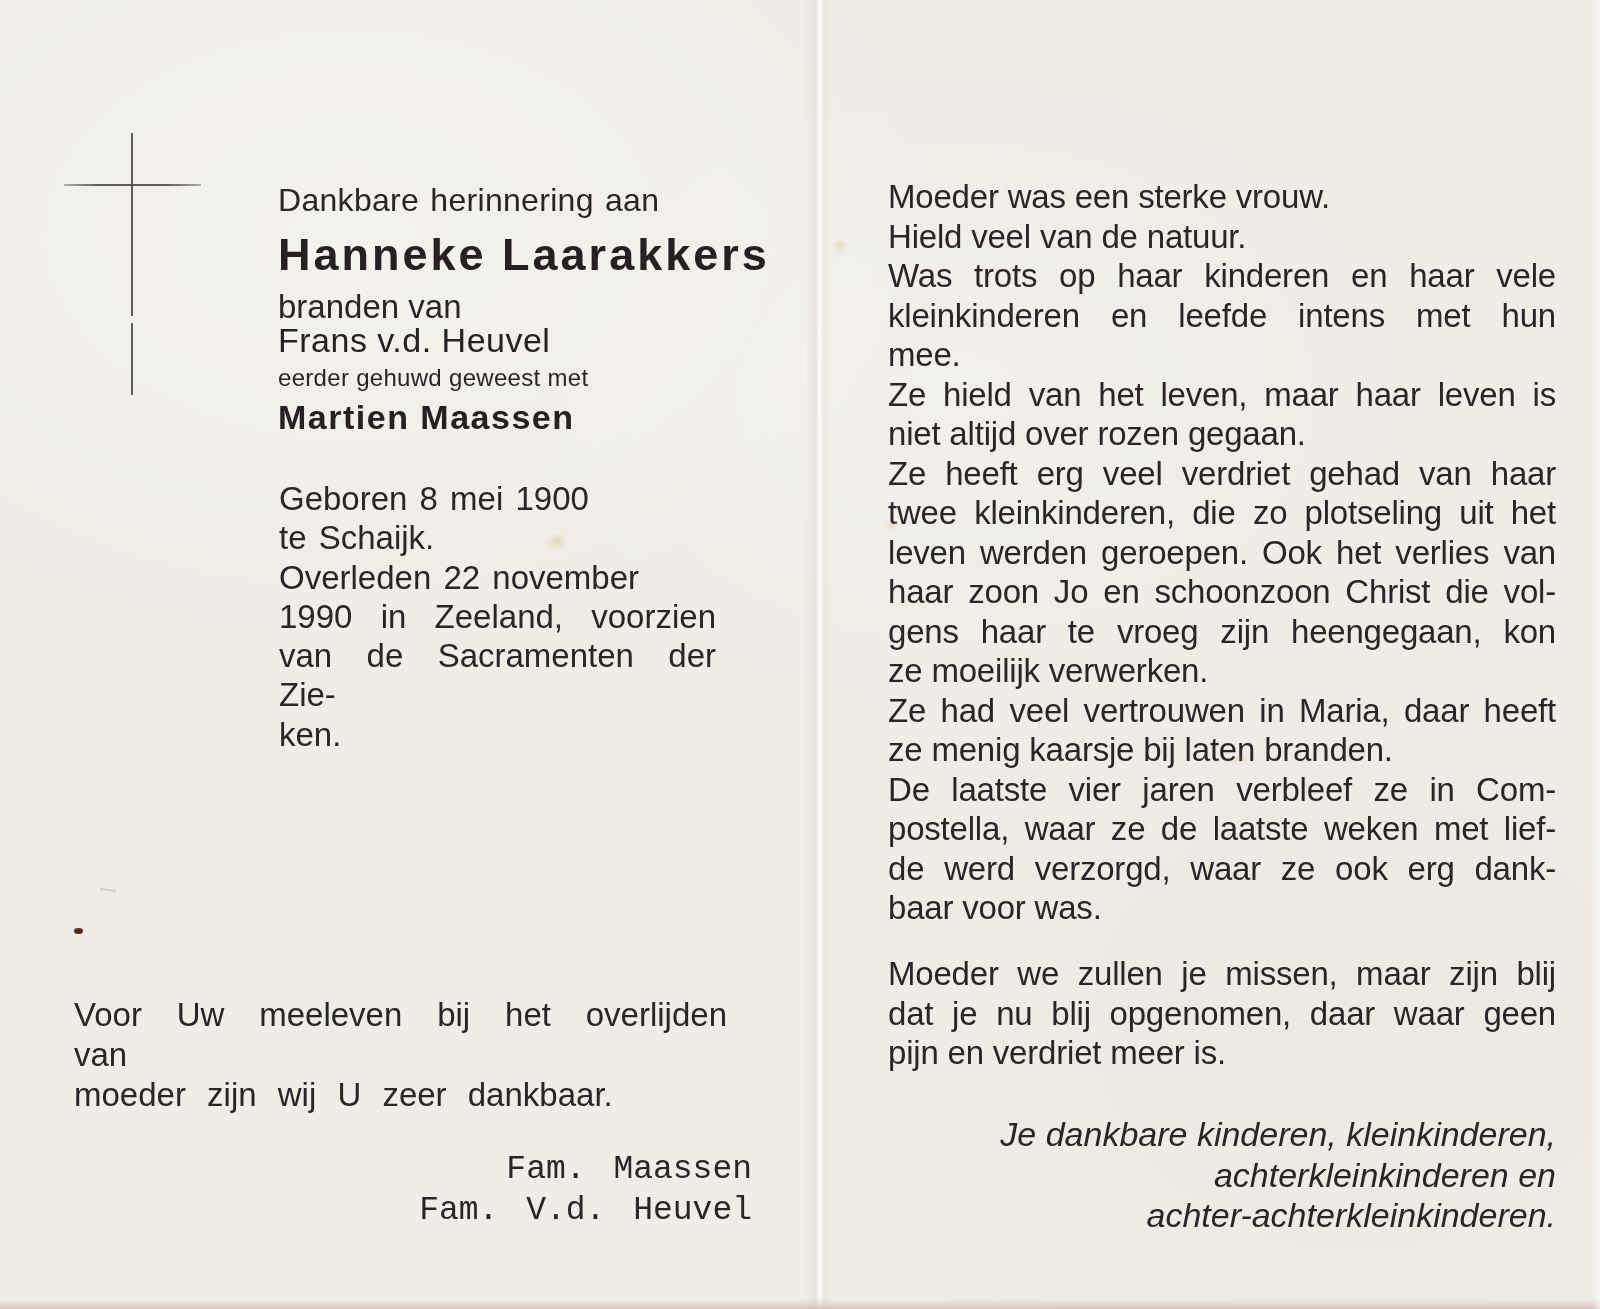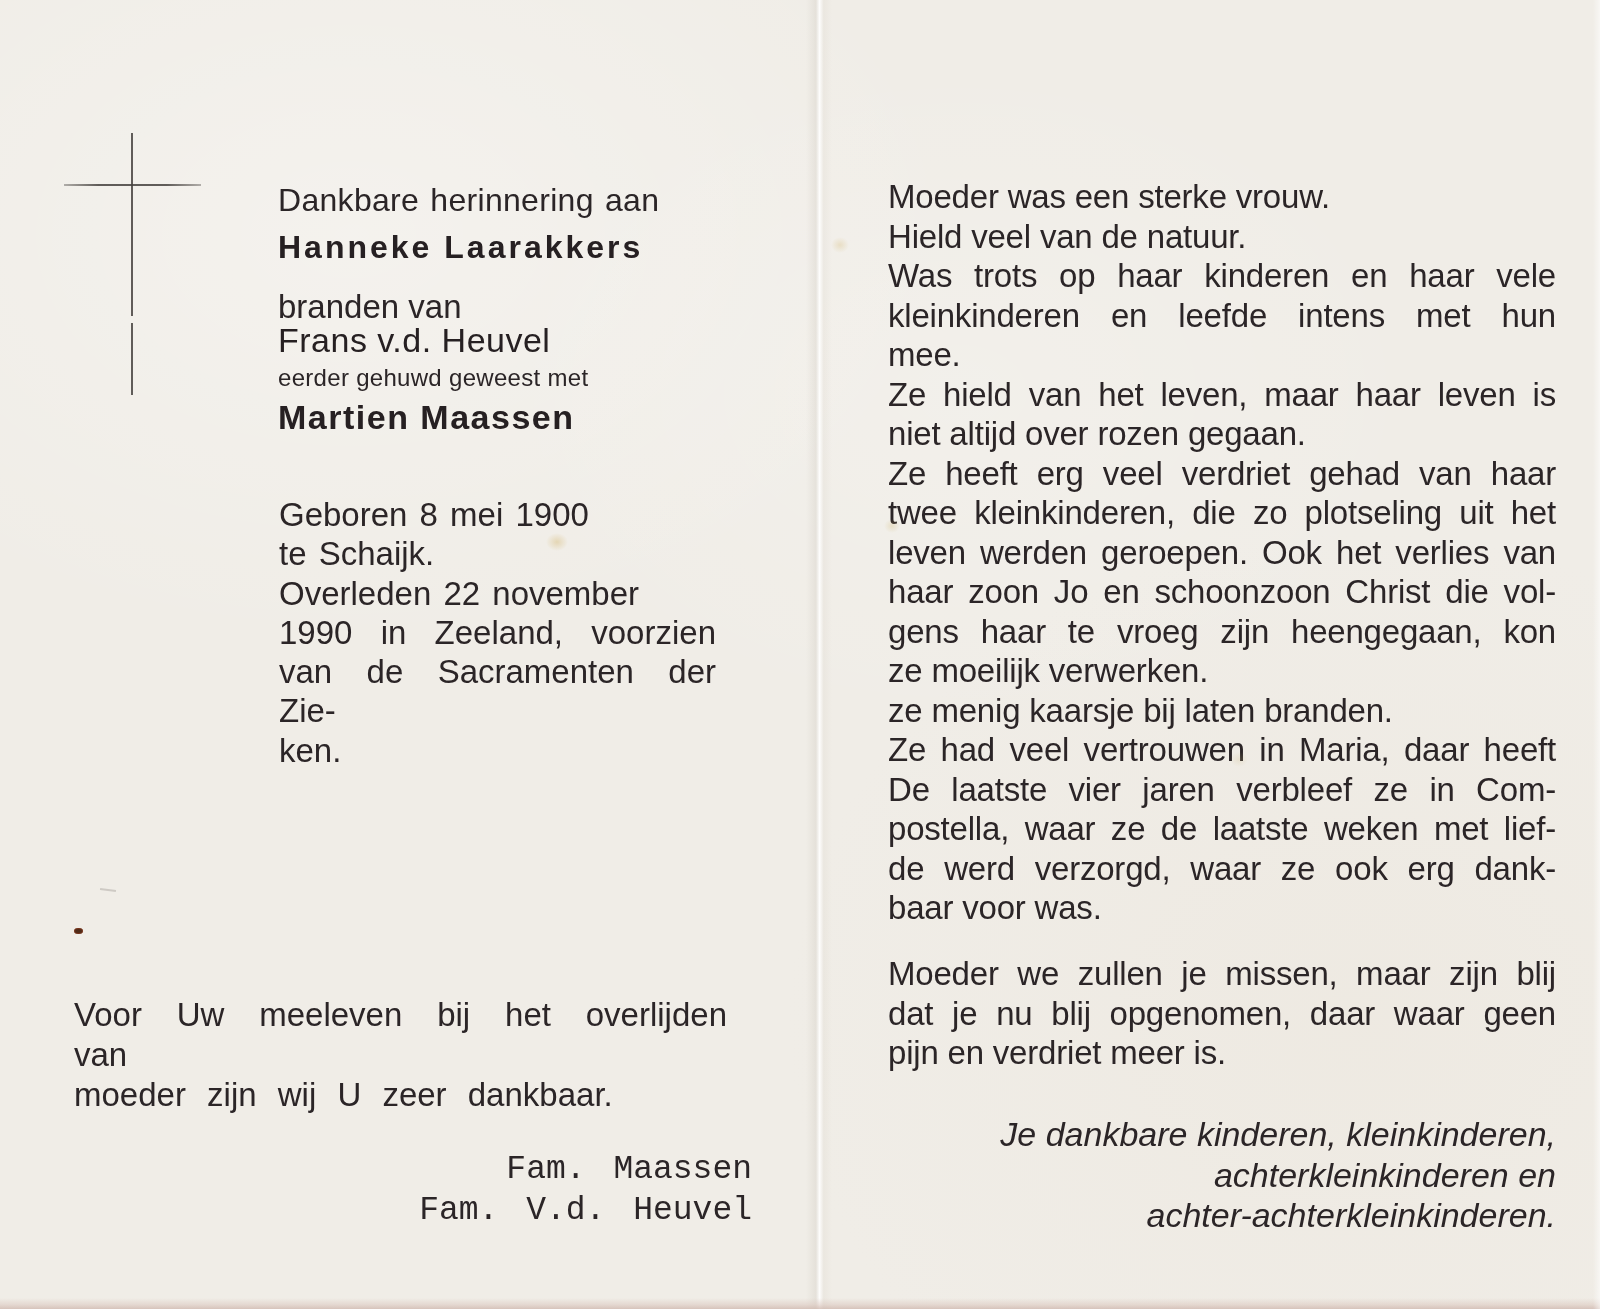--- a/index.html
+++ b/index.html
@@ -29,29 +29,29 @@
     .cross-v2 { left: 131px; top: 323px; width: 2px; height: 72px; }
     .cross-h  { left: 64px;  top: 184px; width: 137px; height: 2px;
                 background: linear-gradient(90deg, rgba(70,66,63,.45), #46423f 25%, #46423f 75%, rgba(70,66,63,.45)); }
 
     .ln { white-space: normal; }
     .j  { text-align: justify; text-align-last: justify; }
 
     
     .hdr { position: absolute; left: 278px; }
     .intro        { top: 182px; font-size: 32px; letter-spacing: .3px; word-spacing: 2px; }
-    .name         { top: 229px; font-size: 32px; font-weight: bold; letter-spacing: 3px; color: #262022; }
+    .name         { top: 229px; font-size: 45px; font-weight: bold; letter-spacing: 3px; color: #262022; }
     .widow        { top: 288px; font-size: 33px; }
     .spouse1      { top: 321px; font-size: 34px; font-weight: normal; letter-spacing: .5px; color: #262022; }
     .earlier      { top: 364px; font-size: 24px; letter-spacing: .3px; }
     .spouse2      { top: 398px; font-size: 34px; font-weight: bold; letter-spacing: 1.5px; color: #262022; }
 
     .life {
       position: absolute; left: 279px; top: 479px; width: 437px;
-      font-size: 33px; line-height: 39.3px; word-spacing: 3px; margin-top: 16px;
+      font-size: 33px; line-height: 39.3px; word-spacing: 3px;
     }
     .gratitude {
       position: absolute; left: 74px; top: 995px; width: 653px;
       font-size: 33px; line-height: 40px; word-spacing: 12px;
     }
     .family {
       position: absolute; left: 400px; top: 1149px; width: 352px;
       font-size: 33px; line-height: 41px; word-spacing: 8px; text-align: right; font-family: Liberation Mono, monospace;
     }
 
@@ -160,22 +160,22 @@
       <div class="ln j">kleinkinderen en leefde intens met hun</div>
       <div class="ln">mee.</div>
       <div class="ln j">Ze hield van het leven, maar haar leven is</div>
       <div class="ln">niet altijd over rozen gegaan.</div>
       <div class="ln j">Ze heeft erg veel verdriet gehad van haar</div>
       <div class="ln j">twee kleinkinderen, die zo plotseling uit het</div>
       <div class="ln j">leven werden geroepen. Ook het verlies van</div>
       <div class="ln j">haar zoon Jo en schoonzoon Christ die vol-</div>
       <div class="ln j">gens haar te vroeg zijn heengegaan, kon</div>
       <div class="ln">ze moeilijk verwerken.</div>
+      <div class="ln j">Ze had veel vertrouwen in Maria, daar heeft</div>
       <div class="ln">ze menig kaarsje bij laten branden.</div>
-      <div class="ln j">Ze had veel vertrouwen in Maria, daar heeft</div>
       <div class="ln j">De laatste vier jaren verbleef ze in Com-</div>
       <div class="ln j">postella, waar ze de laatste weken met lief-</div>
       <div class="ln j">de werd verzorgd, waar ze ook erg dank-</div>
       <div class="ln">baar voor was.</div>
     </div>
 
     <div class="farewell">
       <div class="ln j">Moeder we zullen je missen, maar zijn blij</div>
       <div class="ln j">dat je nu blij opgenomen, daar waar geen</div>
       <div class="ln">pijn en verdriet meer is.</div>

